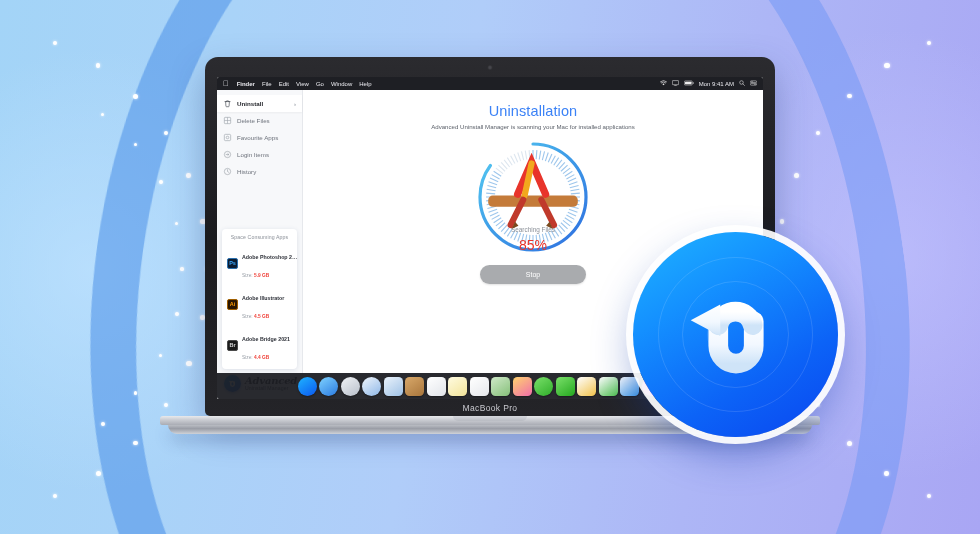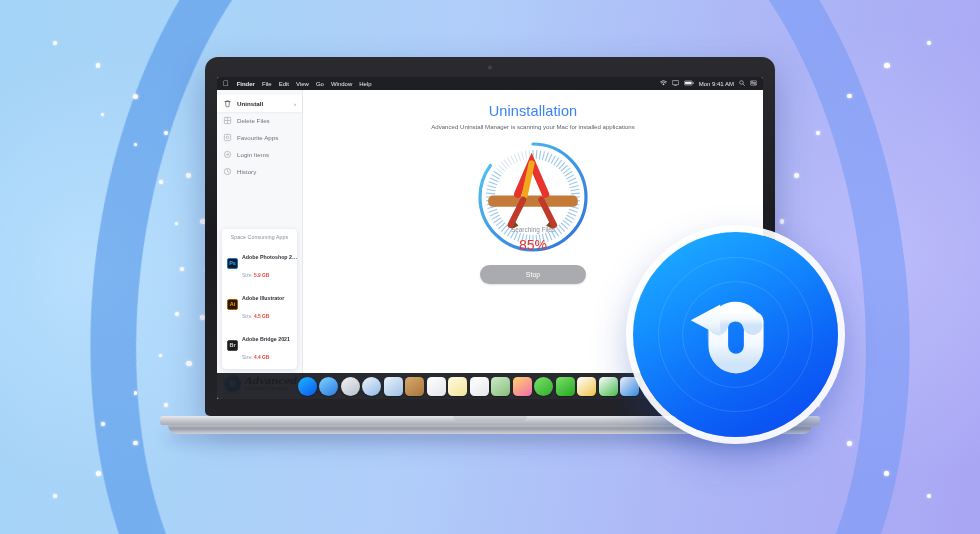--- a/index.html
+++ b/index.html
@@ -555,20 +555,21 @@
           <div class="dockicon" style="background:linear-gradient(145deg,#ffd36e,#f06ea9)"></div>
           <div class="dockicon round" style="background:linear-gradient(145deg,#7ae06a,#2fae2a)"></div>
           <div class="dockicon" style="background:linear-gradient(145deg,#7ae06a,#25a81f)"></div>
           <div class="dockicon" style="background:linear-gradient(145deg,#ffffff,#f0c24a)"></div>
           <div class="dockicon" style="background:linear-gradient(145deg,#ffffff,#4ec04e)"></div>
           <div class="dockicon" style="background:linear-gradient(145deg,#ffffff,#3f9ae8)"></div>
           <div class="dockicon round" style="background:linear-gradient(145deg,#f06ea9,#b44ae0)"></div>
           <div class="dockicon round" style="background:linear-gradient(145deg,#39a9ff,#0b63f0)"></div>
         </div>
     </div>
+    <div class="brandlabel">MacBook Pro</div>
   </div>
 
   <div class="base">
     <div class="base-top">
       <div class="notch"></div>
     </div>
     <div class="base-bot"></div>
   </div>
 </div>
 

